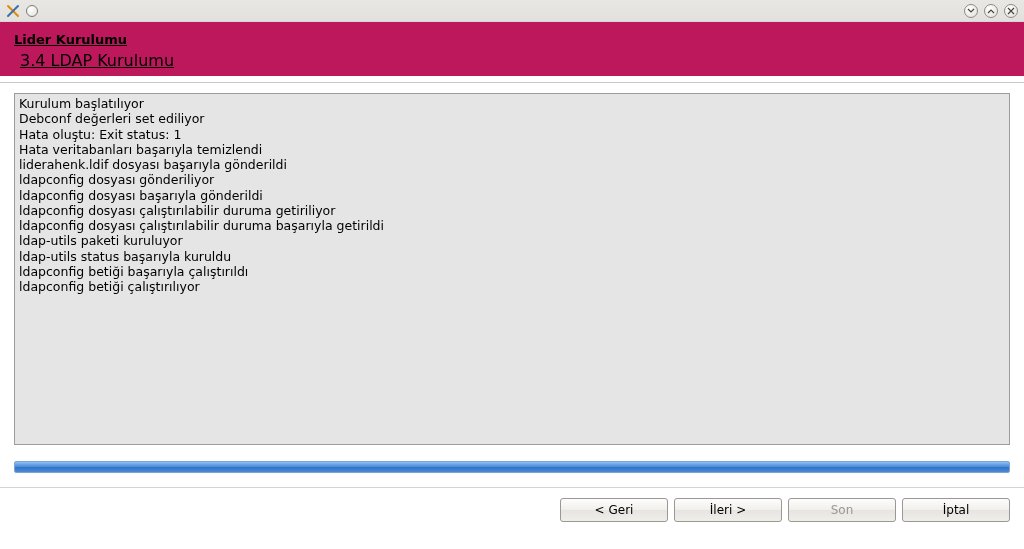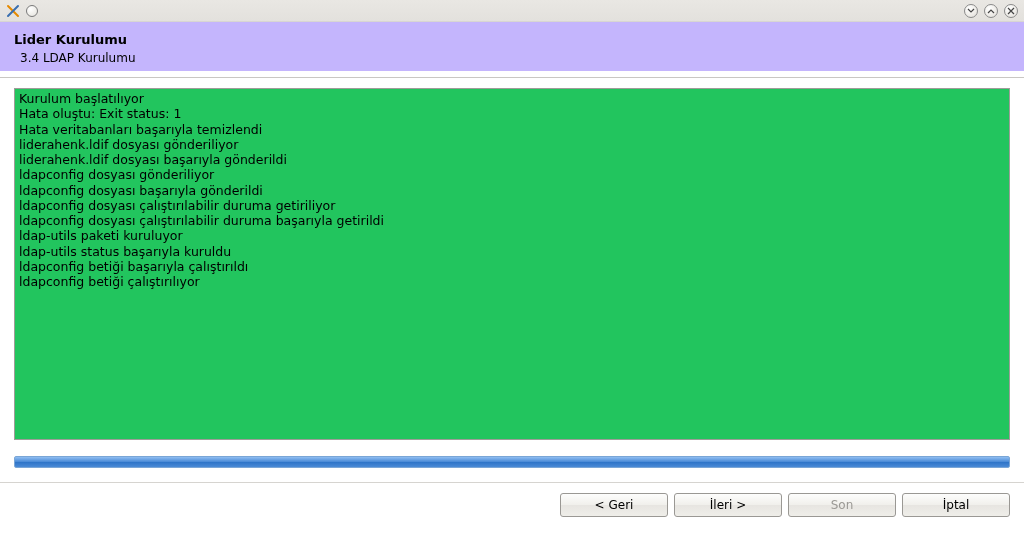--- a/index.html
+++ b/index.html
@@ -61,47 +61,48 @@
     font-size: 8px;
     line-height: 1;
     color: #444;
     cursor: pointer;
   }
   .win-btn svg { display: block; }
 
   
   .header {
     padding: 10px 18px 6px 14px;
-    background: #c4b5fd;
+    background: #be185d;
+    text-decoration: underline;
   }
   .header-title {
     font-weight: bold;
     font-size: 13px;
     color: #000;
     margin-bottom: 4px;
   }
   .header-sub {
-    font-size: 12px;
+    font-size: 16px;
     color: #000;
     padding-left: 6px;
   }
   .header-rule {
     height: 1px;
     background: #c9c7c3;
     margin: 6px 0 0 0;
   }
 
   
   .content {
     padding: 10px 14px 0 14px;
     box-sizing: border-box;
   }
   .log-box {
     border: 1px solid #9e9c98;
-    background: #22c55e;
+    background: #e5e5e5;
     height: 352px;
     overflow: auto;
     padding: 2px 4px;
     box-sizing: border-box;
     font-size: 12.5px;
     line-height: 1.22;
     color: #000;
   }
   .log-line {
     white-space: pre;
@@ -190,23 +191,23 @@
 
 <div class="header">
   <div class="header-title">Lider Kurulumu</div>
   <div class="header-sub">3.4 LDAP Kurulumu</div>
 </div>
 <div class="header-rule"></div>
 
 <div class="content">
   <div class="log-box" id="log-box">
       <div class="log-line">Kurulum başlatılıyor</div>
+      <div class="log-line">Debconf değerleri set ediliyor</div>
       <div class="log-line">Hata oluştu: Exit status: 1</div>
       <div class="log-line">Hata veritabanları başarıyla temizlendi</div>
-      <div class="log-line">liderahenk.ldif dosyası gönderiliyor</div>
       <div class="log-line">liderahenk.ldif dosyası başarıyla gönderildi</div>
       <div class="log-line">ldapconfig dosyası gönderiliyor</div>
       <div class="log-line">ldapconfig dosyası başarıyla gönderildi</div>
       <div class="log-line">ldapconfig dosyası çalıştırılabilir duruma getiriliyor</div>
       <div class="log-line">ldapconfig dosyası çalıştırılabilir duruma başarıyla getirildi</div>
       <div class="log-line">ldap-utils paketi kuruluyor</div>
       <div class="log-line">ldap-utils status başarıyla kuruldu</div>
       <div class="log-line">ldapconfig betiği başarıyla çalıştırıldı</div>
       <div class="log-line">ldapconfig betiği çalıştırılıyor</div>
     </div>

